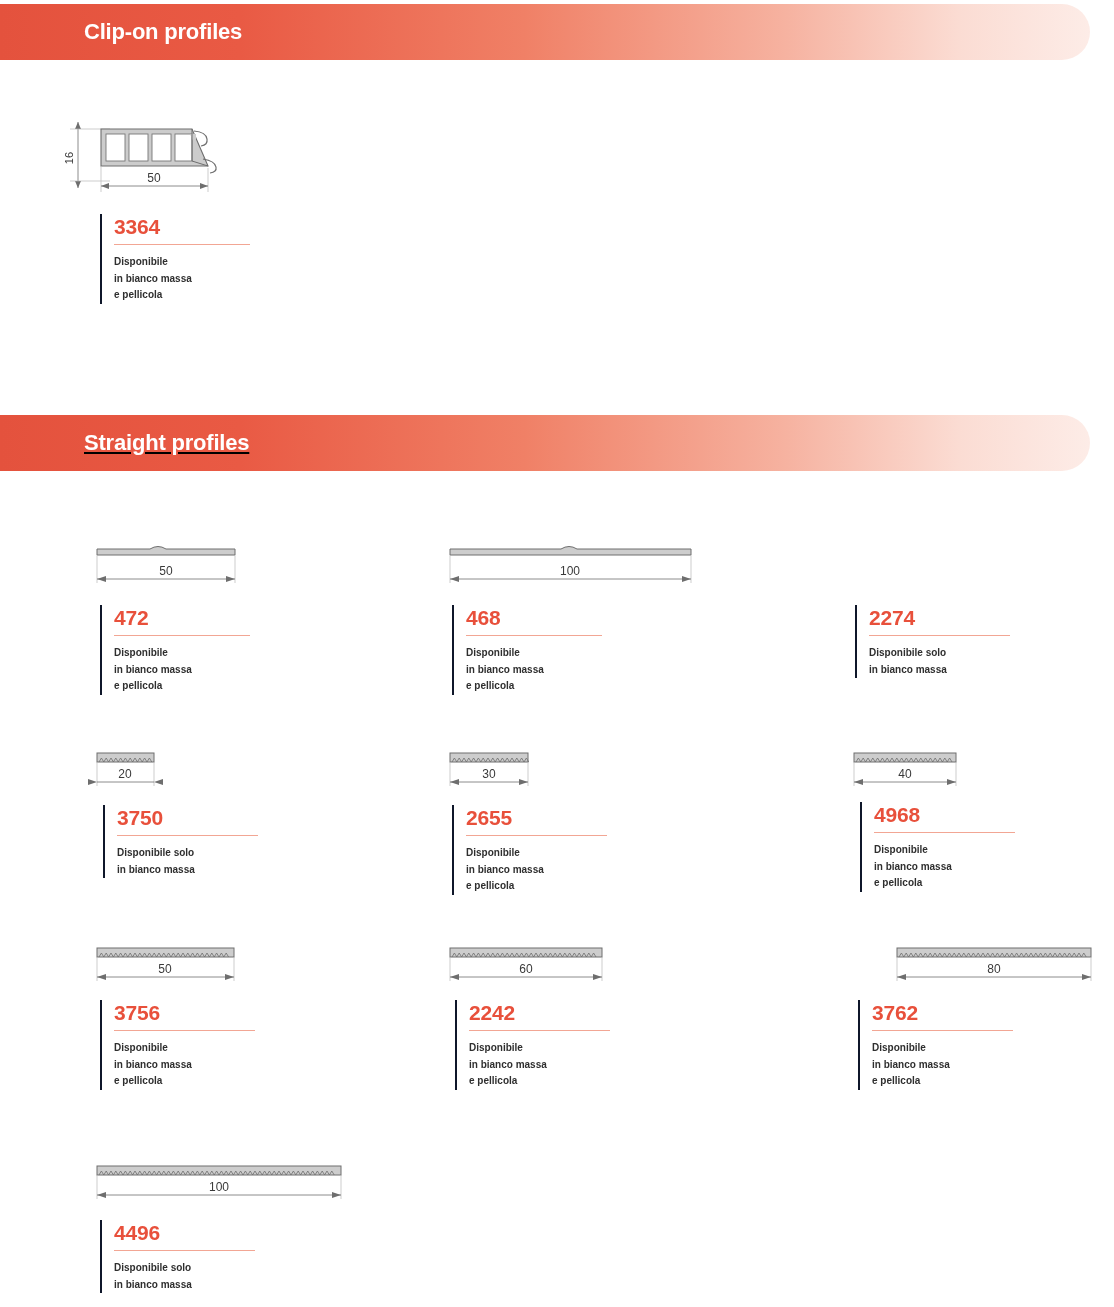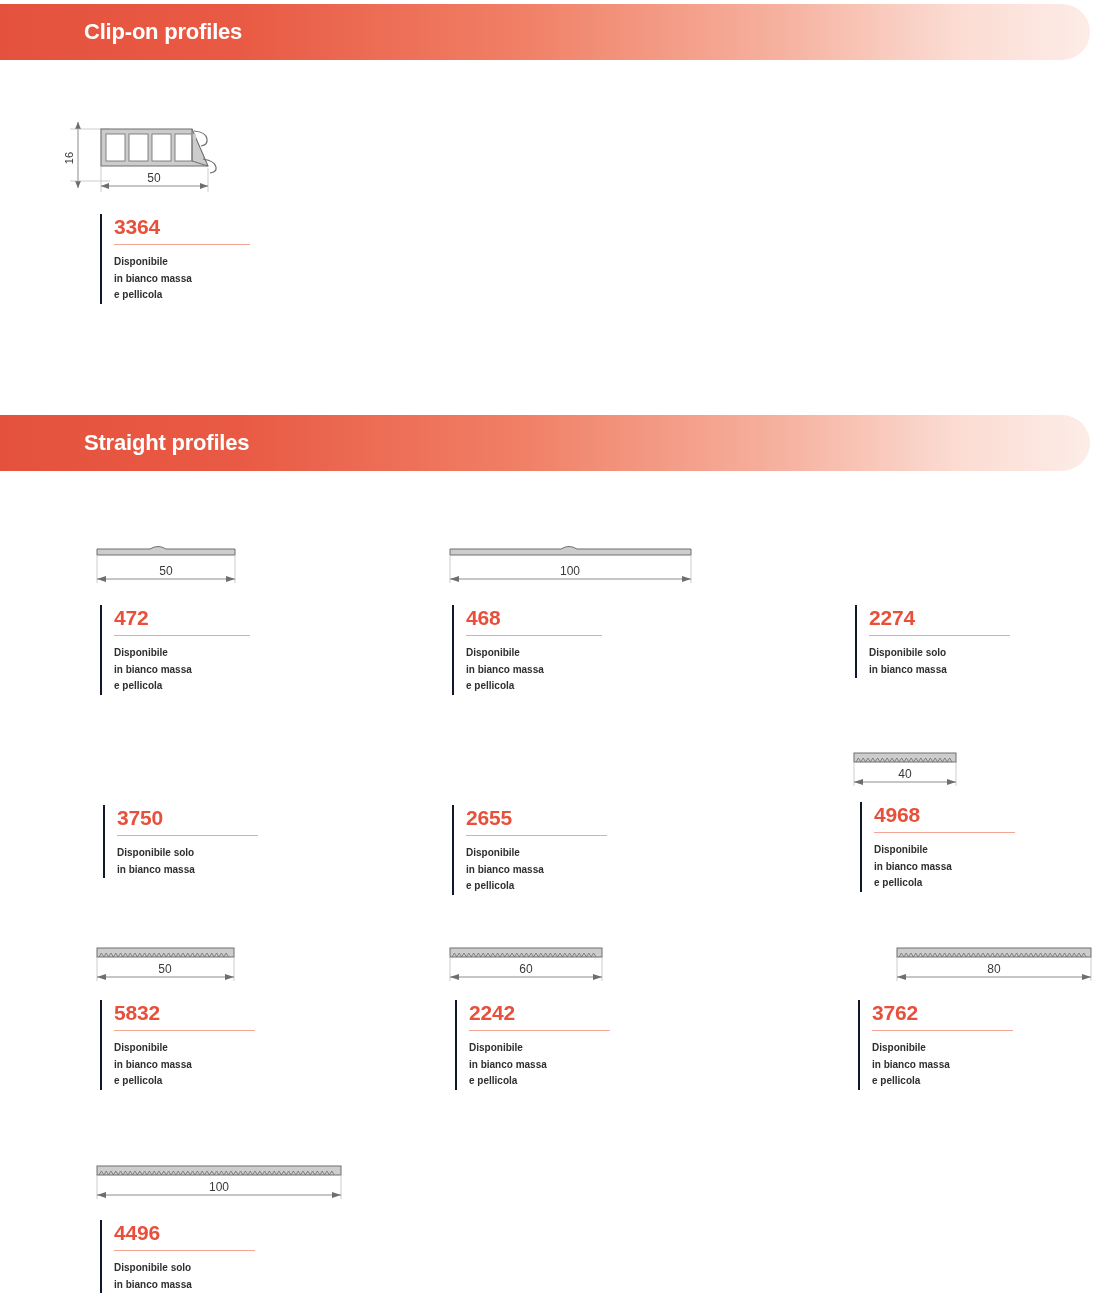--- a/index.html
+++ b/index.html
@@ -31,21 +31,21 @@
     align-items: center;
   }
   .banner-title {
     margin-left: 84px;
     color: #ffffff;
     font-size: 22px;
     font-weight: bold;
     letter-spacing: -0.2px;
   }
   #banner-clip { top: 4px; }
-  #banner-straight { top: 415px; }
+  #banner-straight { top: 415px; text-decoration: underline; }
 
   
   .label-block {
     position: absolute;
     border-left: 2px solid #0f172a;
     padding-left: 12px;
   }
   .label-code {
     color: #e8503b;
     font-size: 21px;
@@ -165,27 +165,51 @@
 e pellicola</div>
   </div>
 
   <div class="label-block" style="left:855px; top:605px; width:155px;">
     <div class="label-code">2274</div>
     <div class="label-rule"></div>
     <div class="label-desc">Disponibile solo
 in bianco massa</div>
   </div>
 
+  <div class="drawing" style="left:95px; top:750px;">
+    <svg width="160" height="42" viewBox="0 0 160 42">
+      <rect x="2" y="3" width="57" height="9" fill="#cdcdcd" stroke="#6e6e6e" stroke-width="1"></rect>
+      <path d="M4 12 l2.4 -4 l2.4 4 l2.4 -4 l2.4 4 l2.4 -4 l2.4 4 l2.4 -4 l2.4 4 l2.4 -4 l2.4 4 l2.4 -4 l2.4 4 l2.4 -4 l2.4 4 l2.4 -4 l2.4 4 l2.4 -4 l2.4 4 l2.4 -4 l2.4 4 l2.4 -4 l2.4 4" fill="none" stroke="#6e6e6e" stroke-width="0.8"></path>
+      <line x1="2" y1="12" x2="2" y2="36" stroke="#b8b8b8" stroke-width="0.7"></line>
+      <line x1="59" y1="12" x2="59" y2="36" stroke="#b8b8b8" stroke-width="0.7"></line>
+      <line x1="2" y1="32" x2="59" y2="32" stroke="#6e6e6e" stroke-width="0.8"></line>
+      <path d="M2 32 l-9 -3 v6 z" fill="#6e6e6e"></path>
+      <path d="M59 32 l9 -3 v6 z" fill="#6e6e6e"></path>
+      <text x="30" y="28" fill="#3a3a3a" font-size="12" font-family="Liberation Sans, sans-serif" text-anchor="middle">20</text>
+    </svg>
+  </div>
   <div class="label-block" style="left:103px; top:805px; width:155px;">
     <div class="label-code">3750</div>
     <div class="label-rule"></div>
     <div class="label-desc">Disponibile solo
 in bianco massa</div>
   </div>
 
+  <div class="drawing" style="left:448px; top:750px;">
+    <svg width="180" height="42" viewBox="0 0 180 42">
+      <rect x="2" y="3" width="78" height="9" fill="#cdcdcd" stroke="#6e6e6e" stroke-width="1"></rect>
+      <path d="M4 12 l2.4 -4 l2.4 4 l2.4 -4 l2.4 4 l2.4 -4 l2.4 4 l2.4 -4 l2.4 4 l2.4 -4 l2.4 4 l2.4 -4 l2.4 4 l2.4 -4 l2.4 4 l2.4 -4 l2.4 4 l2.4 -4 l2.4 4 l2.4 -4 l2.4 4 l2.4 -4 l2.4 4 l2.4 -4 l2.4 4 l2.4 -4 l2.4 4 l2.4 -4 l2.4 4 l2.4 -4 l2.4 4 l2.4 -4 l2.4 4" fill="none" stroke="#6e6e6e" stroke-width="0.8"></path>
+      <line x1="2" y1="12" x2="2" y2="36" stroke="#b8b8b8" stroke-width="0.7"></line>
+      <line x1="80" y1="12" x2="80" y2="36" stroke="#b8b8b8" stroke-width="0.7"></line>
+      <line x1="2" y1="32" x2="80" y2="32" stroke="#6e6e6e" stroke-width="0.8"></line>
+      <path d="M2 32 l9 -3 v6 z" fill="#6e6e6e"></path>
+      <path d="M80 32 l-9 -3 v6 z" fill="#6e6e6e"></path>
+      <text x="41" y="28" fill="#3a3a3a" font-size="12" font-family="Liberation Sans, sans-serif" text-anchor="middle">30</text>
+    </svg>
+  </div>
   <div class="label-block" style="left:452px; top:805px; width:155px;">
     <div class="label-code">2655</div>
     <div class="label-rule"></div>
     <div class="label-desc">Disponibile
 in bianco massa
 e pellicola</div>
   </div>
 
   <div class="drawing" style="left:852px; top:750px;">
     <svg width="200" height="42" viewBox="0 0 200 42">
@@ -213,21 +237,21 @@
       <path d="M4 12 l2.4 -4 l2.4 4 l2.4 -4 l2.4 4 l2.4 -4 l2.4 4 l2.4 -4 l2.4 4 l2.4 -4 l2.4 4 l2.4 -4 l2.4 4 l2.4 -4 l2.4 4 l2.4 -4 l2.4 4 l2.4 -4 l2.4 4 l2.4 -4 l2.4 4 l2.4 -4 l2.4 4 l2.4 -4 l2.4 4 l2.4 -4 l2.4 4 l2.4 -4 l2.4 4 l2.4 -4 l2.4 4 l2.4 -4 l2.4 4 l2.4 -4 l2.4 4 l2.4 -4 l2.4 4 l2.4 -4 l2.4 4 l2.4 -4 l2.4 4 l2.4 -4 l2.4 4 l2.4 -4 l2.4 4 l2.4 -4 l2.4 4 l2.4 -4 l2.4 4 l2.4 -4 l2.4 4 l2.4 -4 l2.4 4 l2.4 -4 l2.4 4" fill="none" stroke="#6e6e6e" stroke-width="0.8"></path>
       <line x1="2" y1="12" x2="2" y2="36" stroke="#b8b8b8" stroke-width="0.7"></line>
       <line x1="139" y1="12" x2="139" y2="36" stroke="#b8b8b8" stroke-width="0.7"></line>
       <line x1="2" y1="32" x2="139" y2="32" stroke="#6e6e6e" stroke-width="0.8"></line>
       <path d="M2 32 l9 -3 v6 z" fill="#6e6e6e"></path>
       <path d="M139 32 l-9 -3 v6 z" fill="#6e6e6e"></path>
       <text x="70" y="28" fill="#3a3a3a" font-size="12" font-family="Liberation Sans, sans-serif" text-anchor="middle">50</text>
     </svg>
   </div>
   <div class="label-block" style="left:100px; top:1000px; width:155px;">
-    <div class="label-code">5832</div>
+    <div class="label-code">3756</div>
     <div class="label-rule"></div>
     <div class="label-desc">Disponibile
 in bianco massa
 e pellicola</div>
   </div>
 
   <div class="drawing" style="left:448px; top:945px;">
     <svg width="230" height="42" viewBox="0 0 230 42">
       <rect x="2" y="3" width="152" height="9" fill="#cdcdcd" stroke="#6e6e6e" stroke-width="1"></rect>
       <path d="M4 12 l2.4 -4 l2.4 4 l2.4 -4 l2.4 4 l2.4 -4 l2.4 4 l2.4 -4 l2.4 4 l2.4 -4 l2.4 4 l2.4 -4 l2.4 4 l2.4 -4 l2.4 4 l2.4 -4 l2.4 4 l2.4 -4 l2.4 4 l2.4 -4 l2.4 4 l2.4 -4 l2.4 4 l2.4 -4 l2.4 4 l2.4 -4 l2.4 4 l2.4 -4 l2.4 4 l2.4 -4 l2.4 4 l2.4 -4 l2.4 4 l2.4 -4 l2.4 4 l2.4 -4 l2.4 4 l2.4 -4 l2.4 4 l2.4 -4 l2.4 4 l2.4 -4 l2.4 4 l2.4 -4 l2.4 4 l2.4 -4 l2.4 4 l2.4 -4 l2.4 4 l2.4 -4 l2.4 4 l2.4 -4 l2.4 4 l2.4 -4 l2.4 4 l2.4 -4 l2.4 4 l2.4 -4 l2.4 4 l2.4 -4 l2.4 4" fill="none" stroke="#6e6e6e" stroke-width="0.8"></path>

